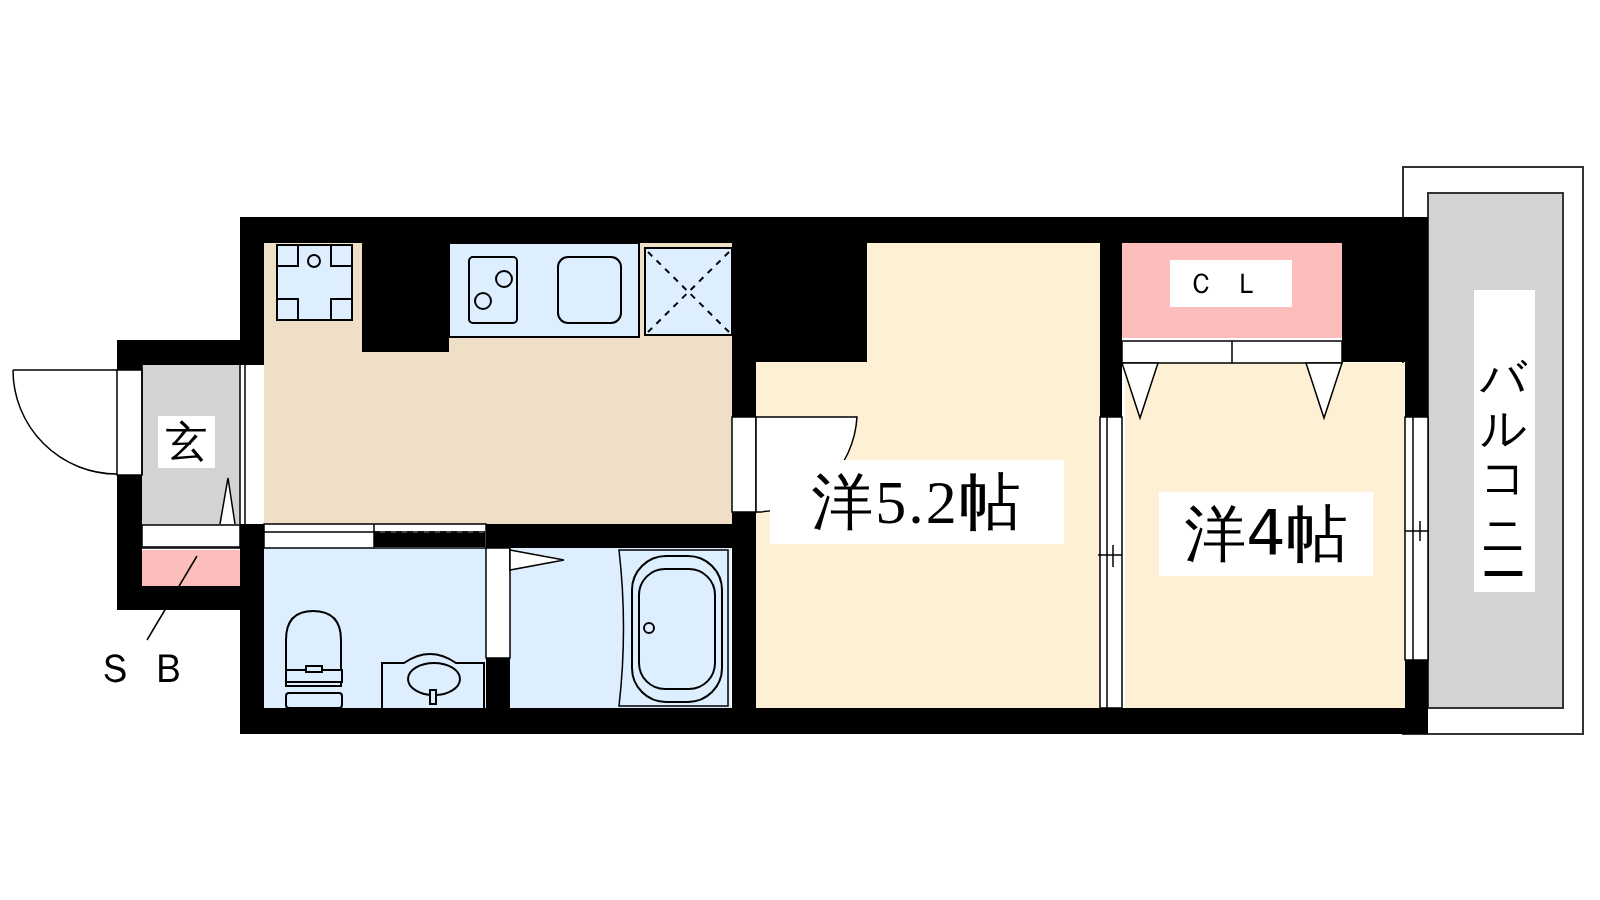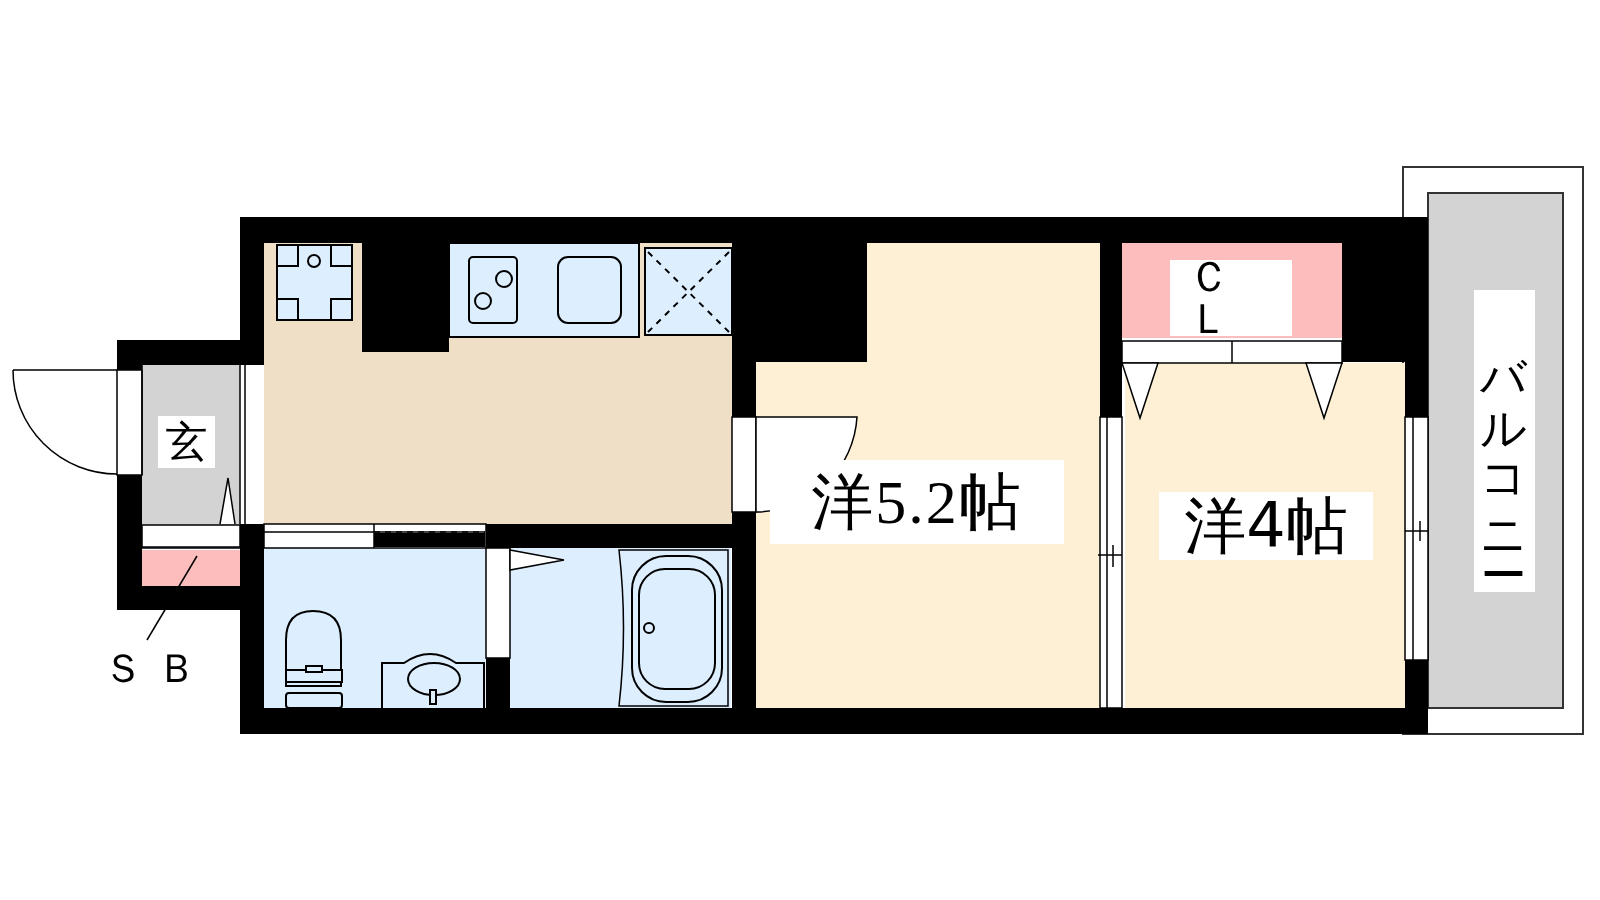--- a/index.html
+++ b/index.html
@@ -1,24 +1,24 @@
 <!DOCTYPE html>
 <html><head>
   <meta charset="utf-8">
   <style>
     html, body { margin: 0; padding: 0; background: #ffffff; }
     body { width: 1600px; height: 900px; position: relative; overflow: hidden; font-family: "DejaVu Sans", sans-serif; }
     #plan { position: absolute; left: 0; top: 0; width: 1600px; height: 900px; }
     .lbl { position: absolute; background: #ffffff; color: #000; line-height: 1; display: flex; align-items: center; justify-content: center; font-family: "DejaVu Sans", sans-serif; }
     .lbl-genkan { left: 158px; top: 416px; width: 57px; height: 52px; font-size: 42px; }
     .lbl-room1 { left: 770px; top: 460px; width: 294px; height: 84px; font-size: 62px; letter-spacing: 2px; font-family: Liberation Serif, serif; }
-    .lbl-room2 { left: 1159px; top: 492px; width: 214px; height: 68px; font-size: 62px; }
-    .lbl-cl { left: 1170px; top: 260px; width: 122px; height: 76px; font-size: 42px; letter-spacing: 18px; padding-left: 18px; box-sizing: border-box; }
+    .lbl-room2 { left: 1159px; top: 492px; width: 214px; height: 84px; font-size: 62px; }
+    .lbl-cl { left: 1170px; top: 260px; width: 122px; height: 47px; font-size: 28px; letter-spacing: 18px; padding-left: 4px; box-sizing: border-box; }
     .lbl-balcony { left: 1474px; top: 290px; width: 61px; height: 302px; font-size: 46px; writing-mode: vertical-rl; text-orientation: upright; letter-spacing: 4px; }
-    .lbl-sb { position: absolute; left: 95px; top: 648px; font-size: 40px; letter-spacing: 14px; color: #000; font-family: "Liberation Sans", sans-serif; line-height: 1; margin-left: 8px; }
+    .lbl-sb { position: absolute; left: 95px; top: 648px; font-size: 40px; letter-spacing: 14px; color: #000; font-family: "Liberation Sans", sans-serif; line-height: 1; }
   </style>
 </head>
 <body>
 
 <svg id="plan" viewBox="0 0 1600 900" xmlns="http://www.w3.org/2000/svg">
 
   <g>
     <rect x="1403" y="167" width="180" height="567" fill="#ffffff" stroke="#333" stroke-width="2"></rect>
     <rect x="1428" y="193" width="135" height="515" fill="#d3d3d3" stroke="#333" stroke-width="2"></rect>
   </g>

